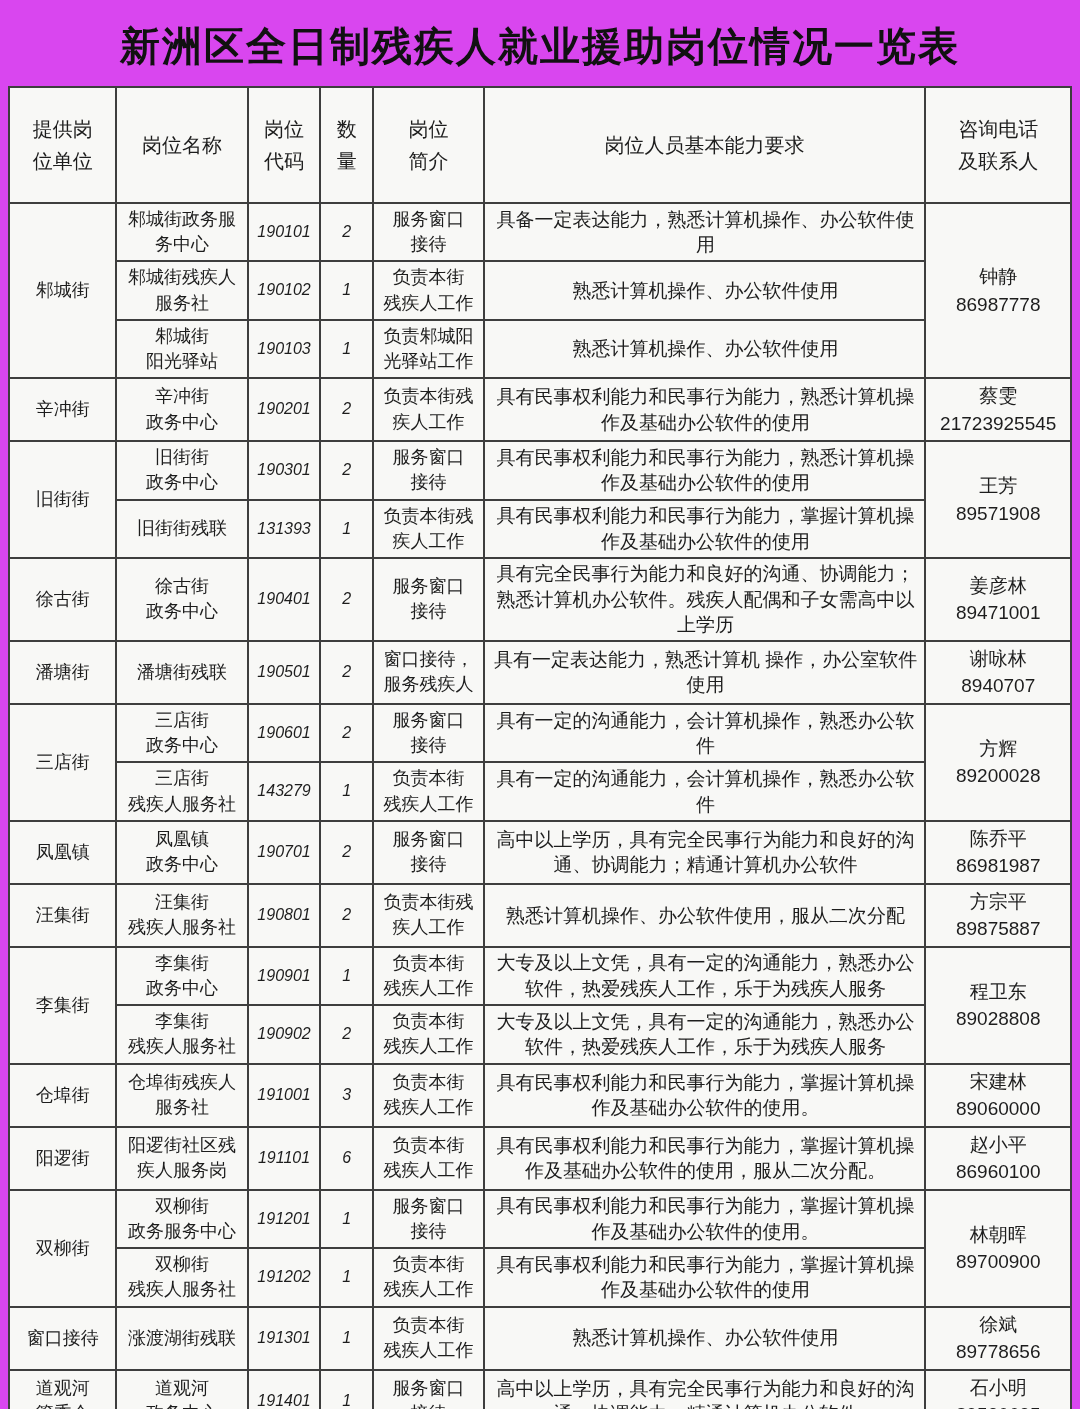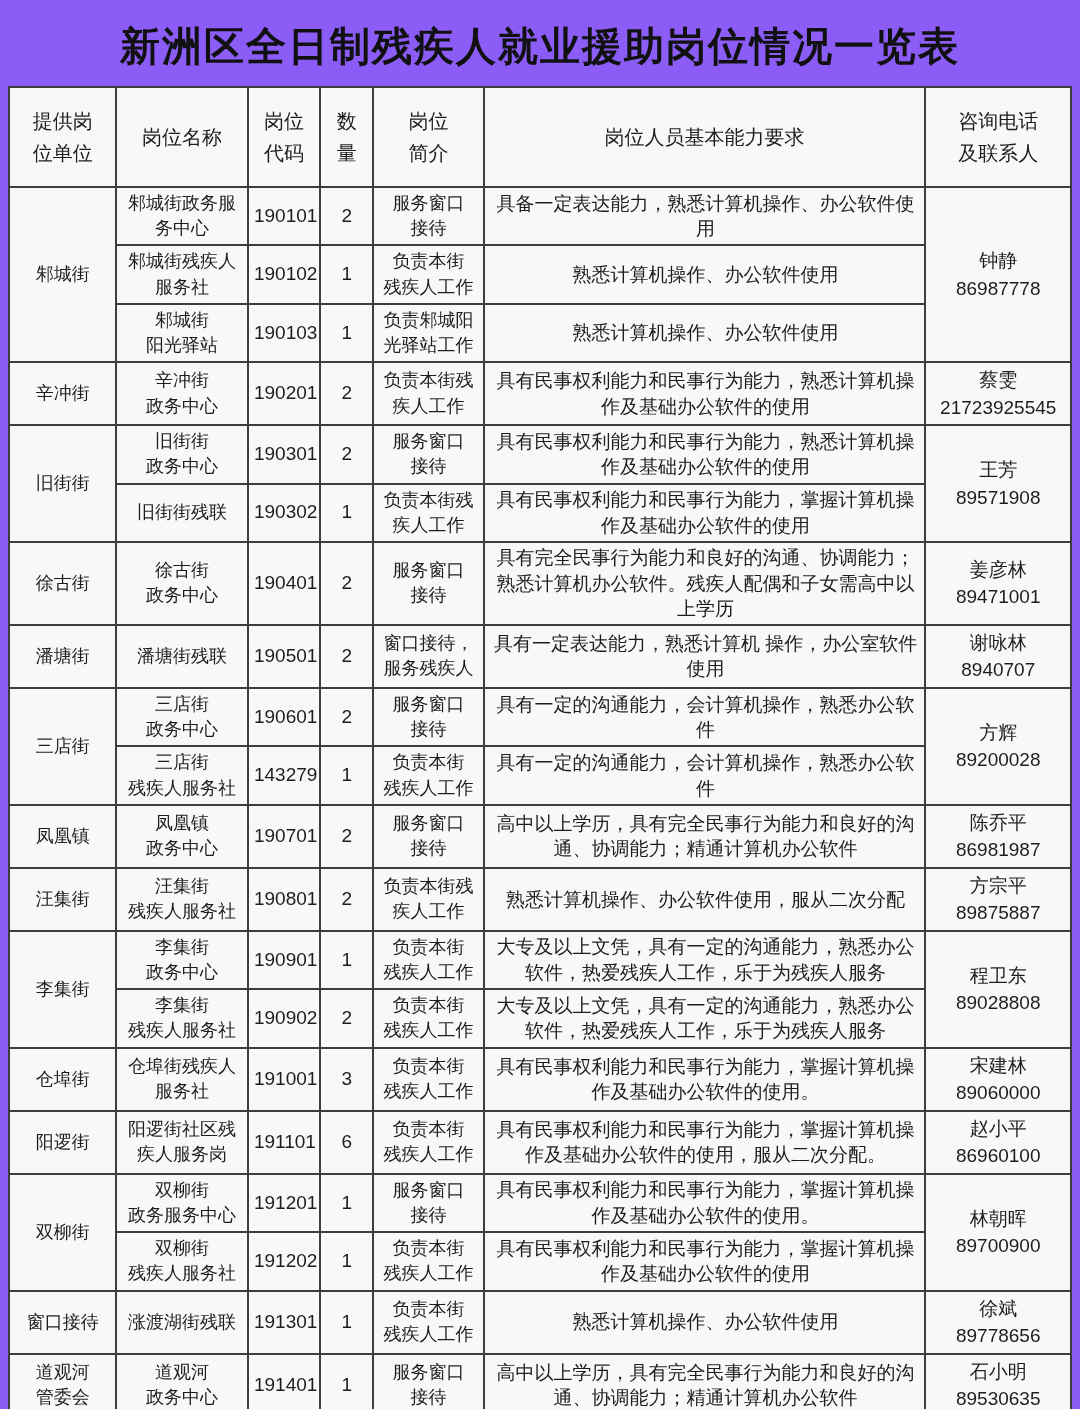--- a/index.html
+++ b/index.html
@@ -6,21 +6,21 @@
     margin: 0;
     padding: 0;
     background: #f7f7f5;
     font-family: "Liberation Sans", "DejaVu Sans", sans-serif;
     color: #1d1d1d;
   }
   .page {
     width: 1080px;
     height: 1409px;
     box-sizing: border-box;
-    background: #8b5cf6;
+    background: #d946ef;
     overflow: hidden;
   }
   .page-title {
     text-align: center;
     font-size: 40px;
     font-weight: bold;
     letter-spacing: 2px;
     color: #111;
     margin: 0;
     padding: 24px 0 18px 0;
@@ -43,35 +43,36 @@
   col.c-contact { width: 13.7%; }
   th, td {
     border: 2px solid #3e3e3e;
     padding: 3px 5px;
     vertical-align: middle;
     font-size: 18px;
     line-height: 1.4;
     color: #1d1d1d;
     overflow: hidden;
   }
-  thead tr { height: 100px; }
+  thead tr { height: 116px; }
   thead th {
     font-weight: normal;
     font-size: 20px;
     text-align: center;
     white-space: pre-line;
     line-height: 1.6;
   }
   tbody#rows tr { height: 52px; }
   td.c { text-align: center; }
   td.pre { white-space: pre-line; }
   td.num {
-    font-size: 19px;
+    font-size: 16px;
     font-family: "Liberation Sans", "DejaVu Sans", sans-serif;
     letter-spacing: 0px;
+    font-style: italic;
   }
   td.req {
     text-align: center;
     font-size: 19px;
     line-height: 1.35;
     padding: 2px 4px 2px 6px;
   }
   td.contact { font-size: 19px; line-height: 1.45; margin-left: 14px; }
   td.contact div { text-align: center; }
 </style>
@@ -163,21 +164,21 @@
           <td class="c pre">服务窗口
 接待</td>
           <td class="req">具有民事权利能力和民事行为能力，熟悉计算机操作及基础办公软件的使用</td>
           <td class="c contact" rowspan="2">
             <div>王芳</div>
             <div>89571908</div>
           </td>
         </tr>
         <tr>
           <td class="c pre">旧街街残联</td>
-          <td class="c num">190302</td>
+          <td class="c num">131393</td>
           <td class="c num">1</td>
           <td class="c pre">负责本街残
 疾人工作</td>
           <td class="req">具有民事权利能力和民事行为能力，掌握计算机操作及基础办公软件的使用</td>
         </tr>
         <tr>
           <td class="c pre">徐古街</td>
           <td class="c pre">徐古街
 政务中心</td>
           <td class="c num">190401</td>

